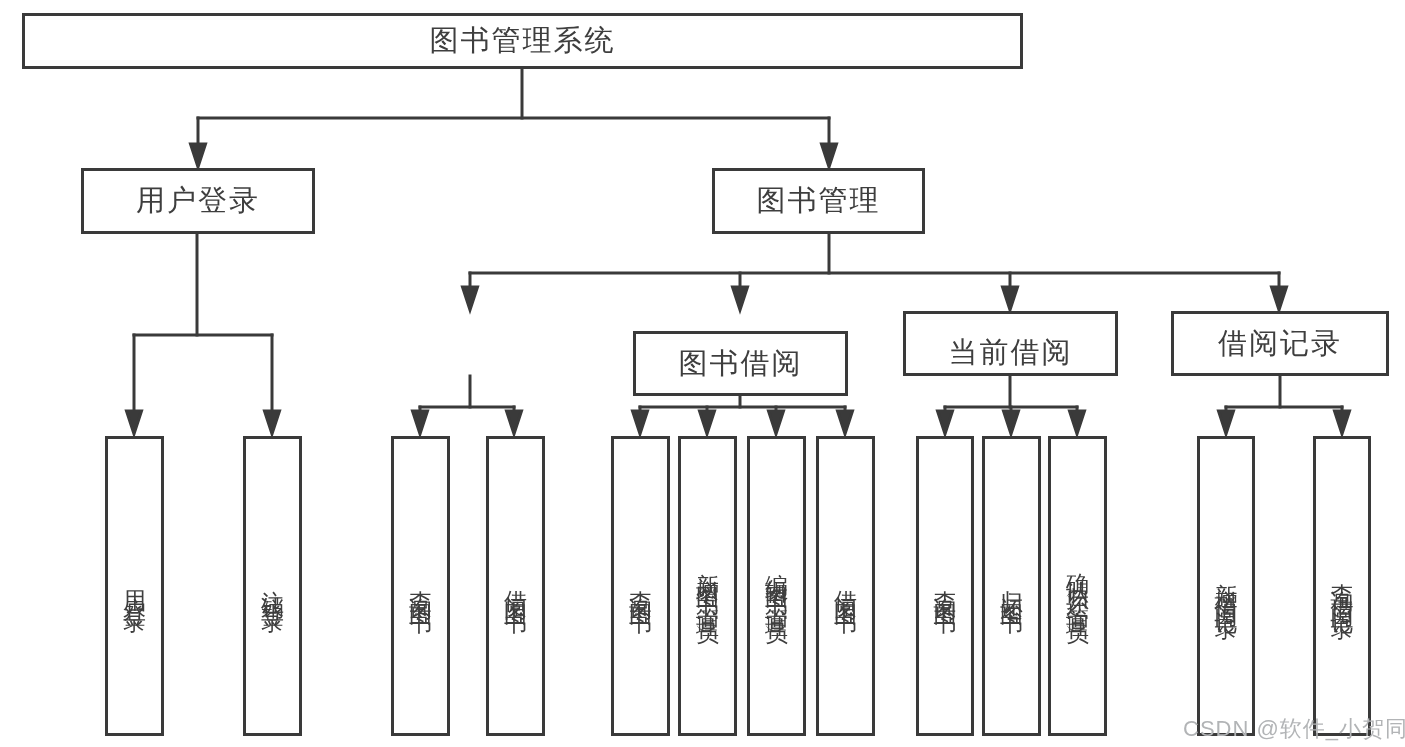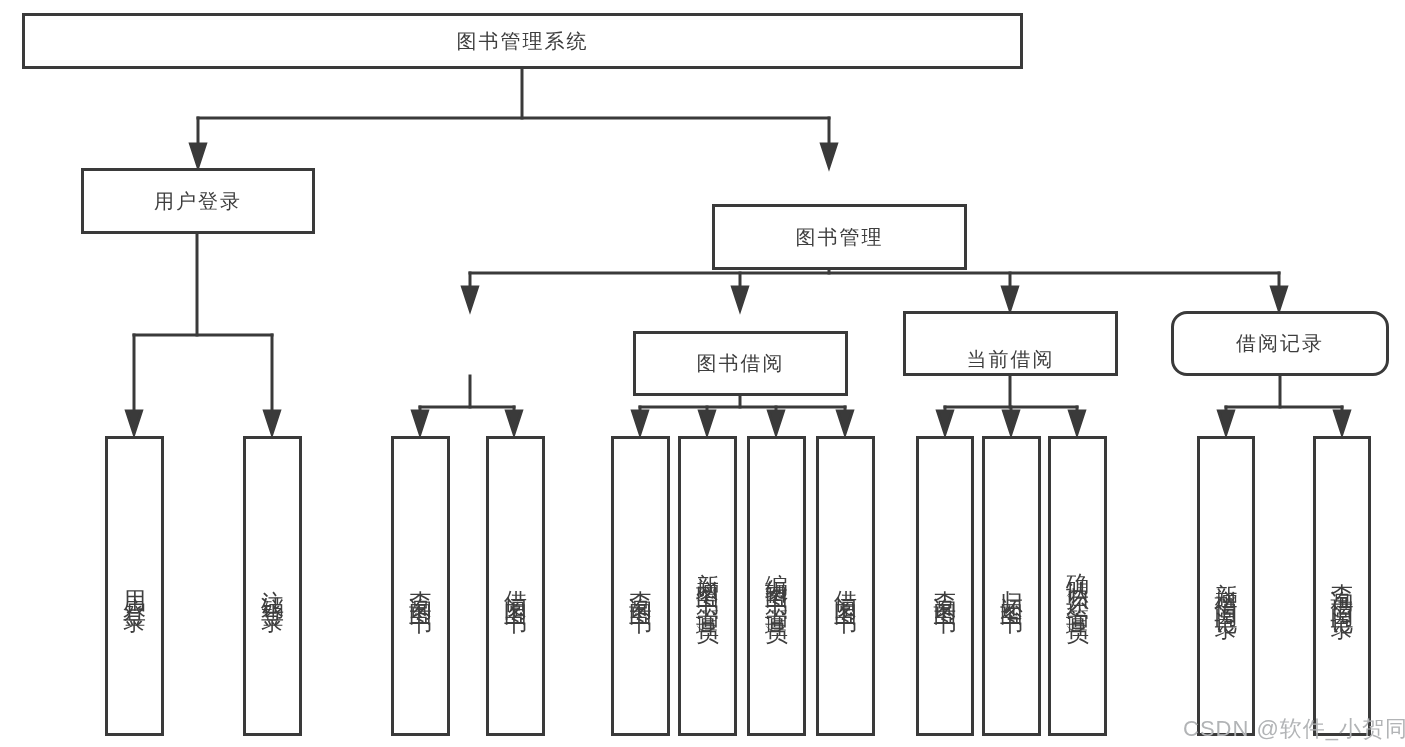--- a/index.html
+++ b/index.html
@@ -19,29 +19,29 @@
   .node {
     position: absolute;
     box-sizing: border-box;
     border: 3px solid #3a3a3a;
     background: #ffffff;
     display: flex;
     align-items: center;
     justify-content: center;
     color: #3e3e3e;
   }
-  .h-node { font-size: 20px; letter-spacing: 2px; white-space: nowrap; }
+  .h-node { font-size: 29px; letter-spacing: 2px; white-space: nowrap; }
   .root-node   { left: 22px;  top: 13px;  width: 1001px; height: 56px; }
   .l2-login    { left: 81px;  top: 168px; width: 234px;  height: 66px; }
-  .l2-mgmt     { left: 712px; top: 168px; width: 255px;  height: 66px; margin-top: 36px; }
+  .l2-mgmt     { left: 712px; top: 168px; width: 213px;  height: 66px; }
   .l3 { top: 311px; height: 65px; }
   .l3-newbook  { left: 363px;  width: 215px; }
   .l3-borrow   { left: 633px;  width: 215px; margin-top: 20px; }
   .l3-current  { left: 903px;  width: 215px; align-items: flex-end; }
-  .l3-records  { left: 1171px; width: 218px; border-radius: 16px; }
+  .l3-records  { left: 1171px; width: 218px; }
   .leaf { top: 436px; height: 300px; width: 59px; }
   .leaf .v-text {
     writing-mode: vertical-rl;
     text-orientation: mixed;
     font-size: 23px;
     letter-spacing: 7px;
     line-height: 1;
     white-space: nowrap;
   }
   .leaf-1  { left: 105px; }

